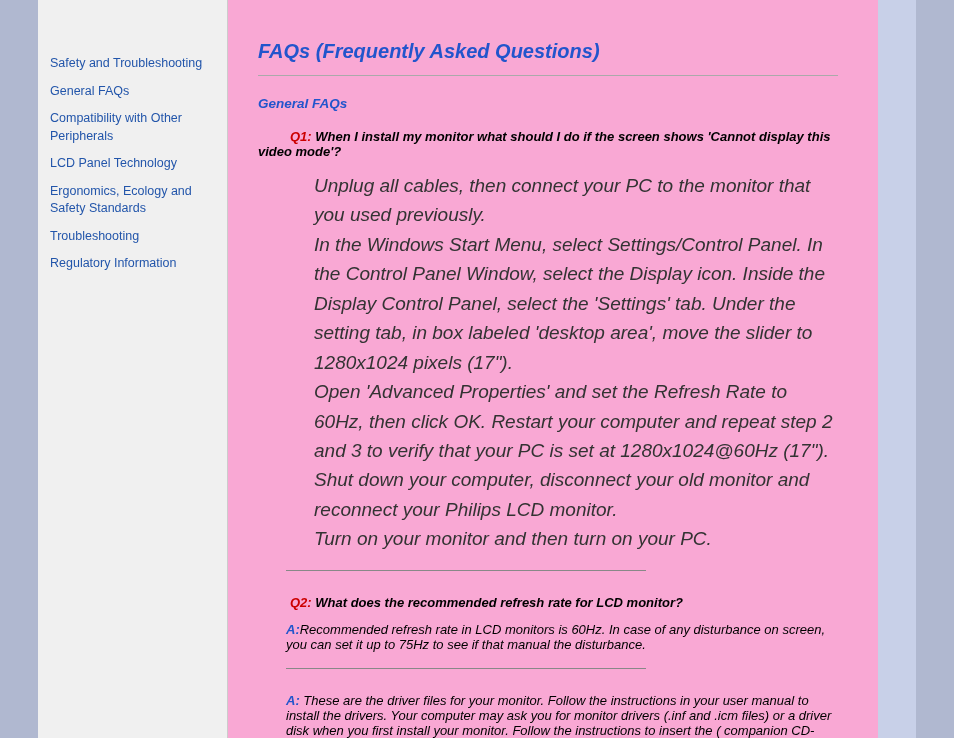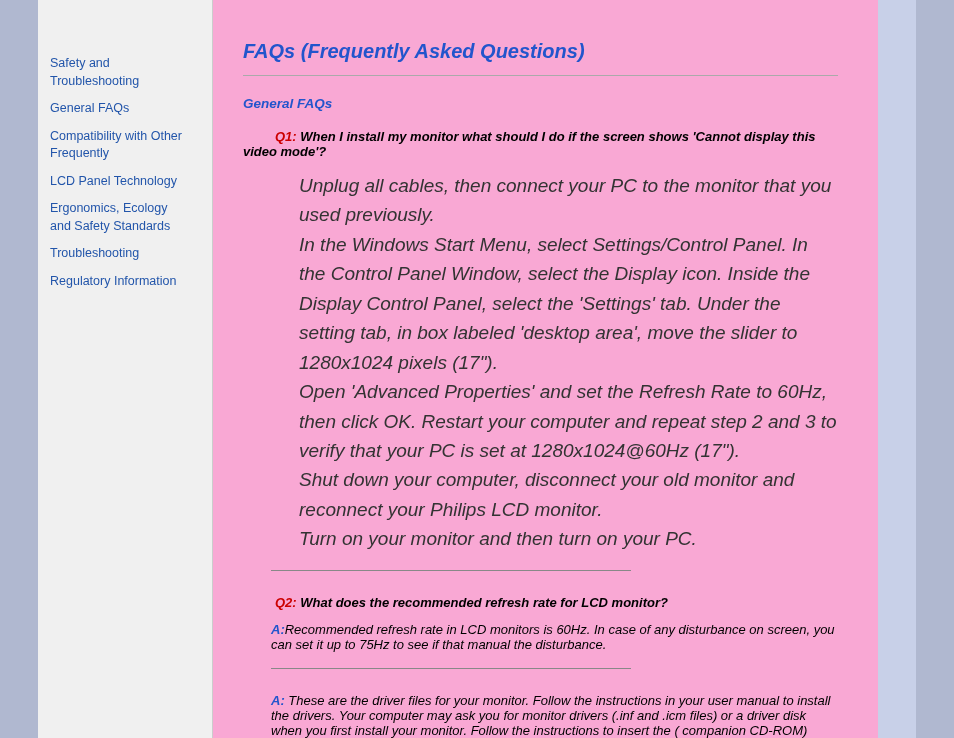--- a/index.html
+++ b/index.html
@@ -14,21 +14,21 @@
       overflow: hidden;
     }
 
     .left-border {
       width: 38px;
       background-color: #b0b8d0;
       flex-shrink: 0;
     }
 
     .sidebar {
-      width: 175px;
+      width: 190px;
       background-color: #f0f0f0;
       padding: 55px 21px 20px 12px;
       flex-shrink: 0;
       border-right: 1px solid #ccc;
     }
 
     .sidebar a {
       display: block;
       color: #2255aa;
       text-decoration: none;
@@ -129,21 +129,21 @@
     }
   </style>
 </head>
 <body>
 
 <div class="left-border"></div>
 
 <div class="sidebar">
   <a>Safety and Troubleshooting</a>
   <a>General FAQs</a>
-  <a>Compatibility with Other Frequently</a>
+  <a>Compatibility with Other Peripherals</a>
   <a>LCD Panel Technology</a>
   <a>Ergonomics, Ecology and Safety Standards</a>
   <a>Troubleshooting</a>
   <a>Regulatory Information</a>
 </div>
 
 <div class="main-content">
 
   <div class="page-title">FAQs (Frequently Asked Questions)</div>
   <hr class="title-divider">

